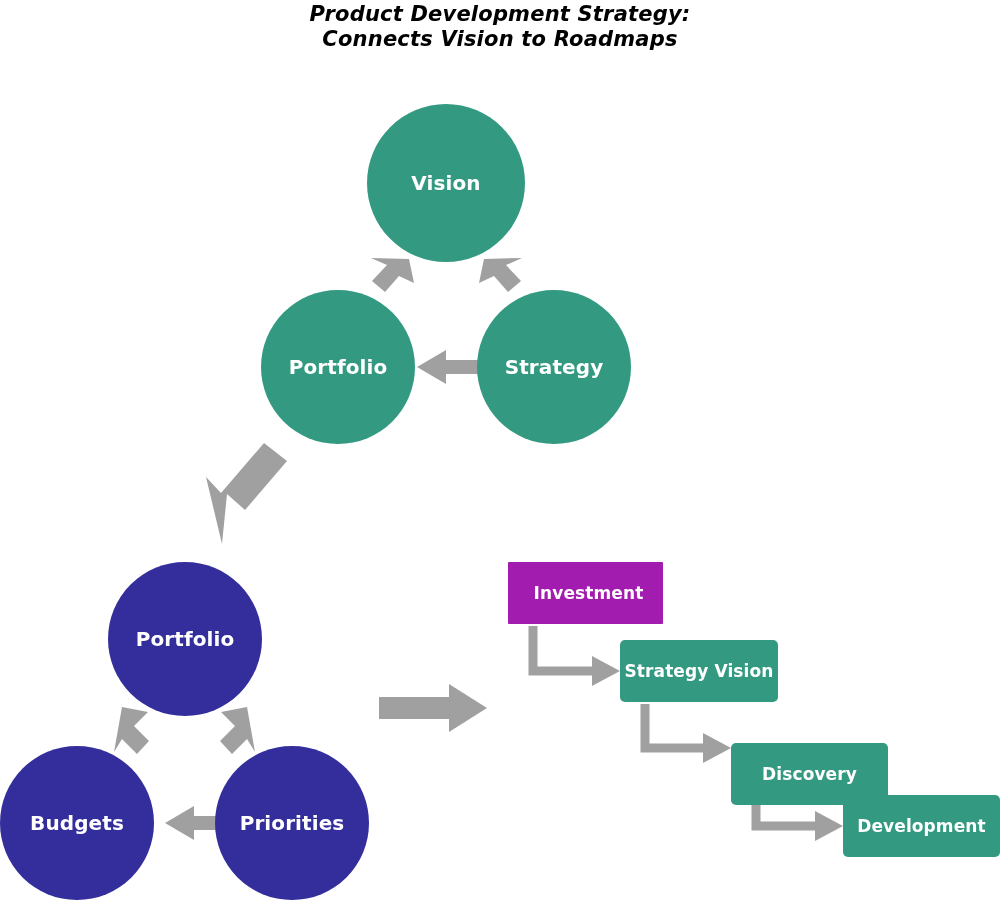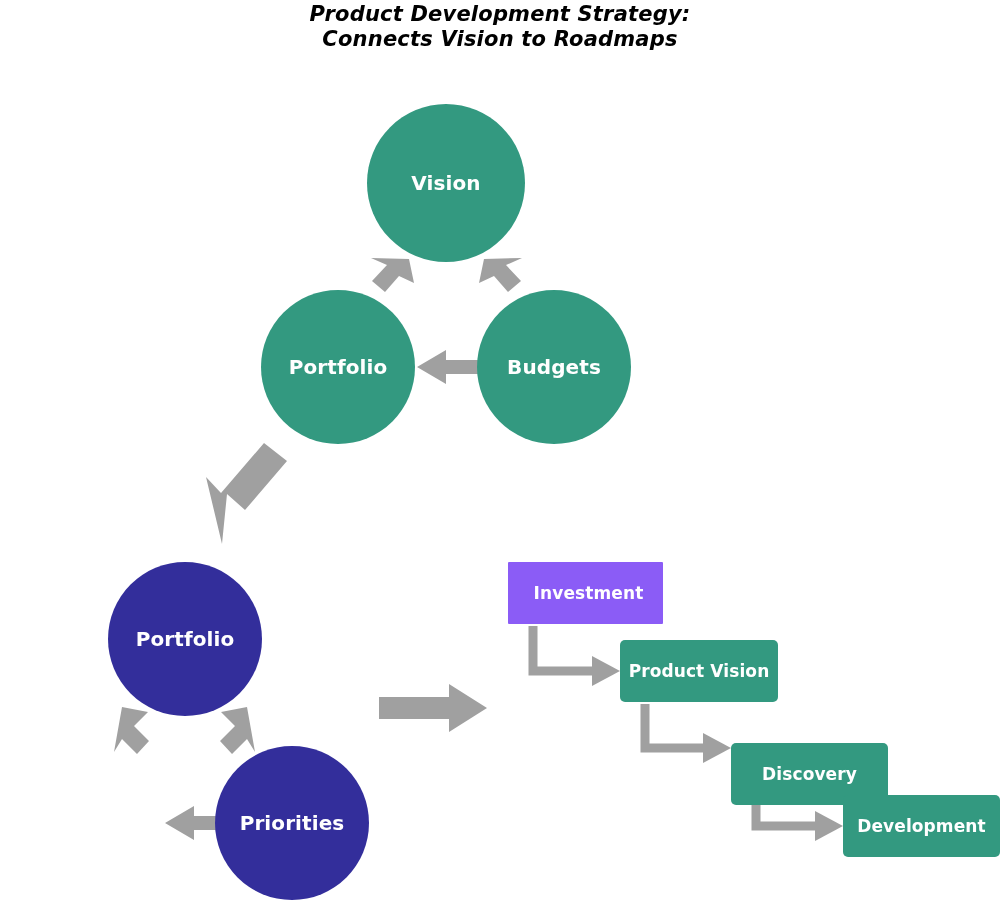--- a/index.html
+++ b/index.html
@@ -134,38 +134,41 @@
 
   <div class="node circle" style="left:367px; top:104px; width:158px; height:158px; background:#339980;">
     <span class="circle-label">Vision</span>
   </div>
 
   <div class="node circle" style="left:261px; top:290px; width:154px; height:154px; background:#339980;">
     <span class="circle-label">Portfolio</span>
   </div>
 
   <div class="node circle" style="left:477px; top:290px; width:154px; height:154px; background:#339980;">
-    <span class="circle-label">Budgets</span>
+    <span class="circle-label">Strategy</span>
   </div>
 
   <div class="node circle" style="left:108px; top:562px; width:154px; height:154px; background:#332E9B;">
     <span class="circle-label">Portfolio</span>
   </div>
 
+  <div class="node circle" style="left:0px; top:746px; width:154px; height:154px; background:#332E9B;">
+    <span class="circle-label">Budgets</span>
+  </div>
 
   <div class="node circle" style="left:215px; top:746px; width:154px; height:154px; background:#332E9B;">
     <span class="circle-label">Priorities</span>
   </div>
 
-  <div class="node box-square" style="left:508px; top:562px; width:155px; height:62px; background:#8b5cf6;padding-left:6px;">
+  <div class="node box-square" style="left:508px; top:562px; width:155px; height:62px; background:#a21caf;padding-left:6px;">
     <span class="box-label">Investment</span>
   </div>
 
   <div class="node box-rounded" style="left:620px; top:640px; width:158px; height:62px; background:#339980;">
-    <span class="box-label">Product Vision</span>
+    <span class="box-label">Strategy Vision</span>
   </div>
 
   <div class="node box-rounded" style="left:731px; top:743px; width:157px; height:62px; background:#339980;">
     <span class="box-label">Discovery</span>
   </div>
 
   <div class="node box-rounded" style="left:843px; top:795px; width:157px; height:62px; background:#339980;">
     <span class="box-label">Development</span>
   </div>
 

